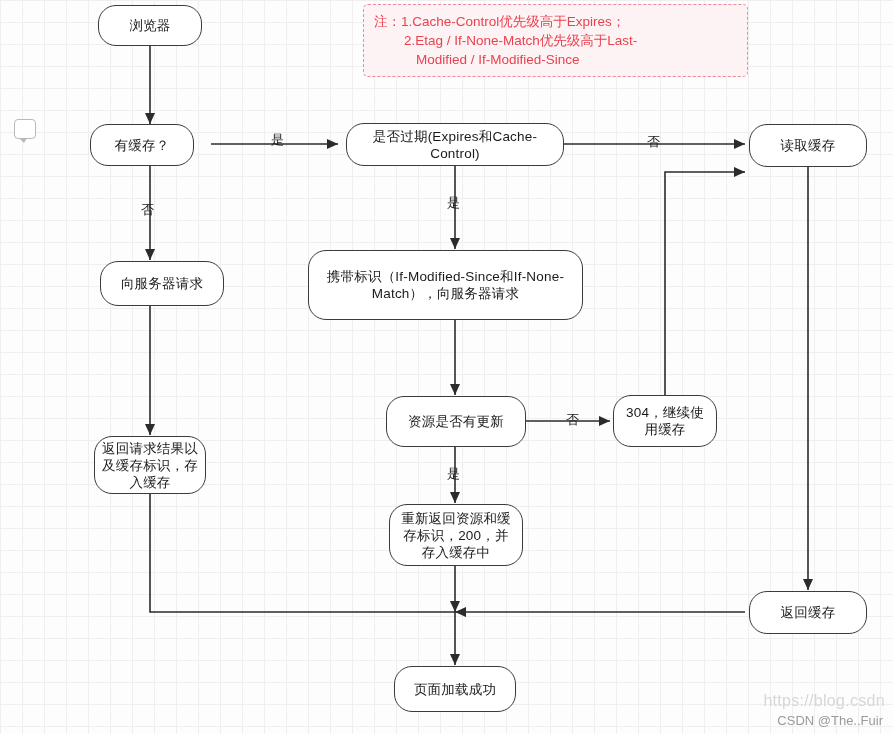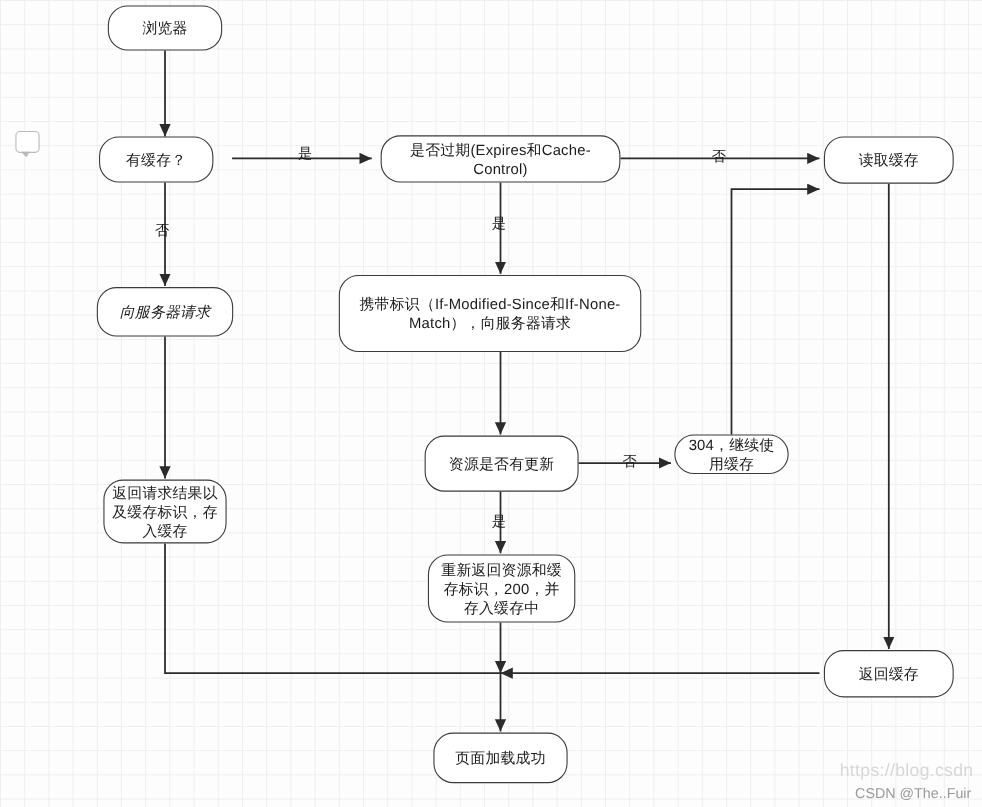--- a/index.html
+++ b/index.html
@@ -146,50 +146,55 @@
       <path d="M150,494 L150,612 L455,612 L455,665"></path>
 
       <path d="M455,566 L455,612" marker-end=""></path>
 
       <path d="M745,612 L455,612" marker-end=""></path>
     </g>
   </svg>
 
   <div class="comment-icon"></div>
 
+  <div class="note" style="left:363px; top:4px; width:385px; height:73px;">
+    <span>注：1.Cache-Control优先级高于Expires；</span>
+    <span class="l2">2.Etag / If-None-Match优先级高于Last-</span>
+    <span class="l3">Modified / If-Modified-Since</span>
+  </div>
 
   <div class="node" style="left:98px; top:5px; width:104px; height:41px;">
     <span>浏览器</span>
   </div>
 
   <div class="node" style="left:90px; top:124px; width:104px; height:42px;">
     <span>有缓存？</span>
   </div>
 
   <div class="node" style="left:346px; top:123px; width:218px; height:43px;">
     <span>是否过期(Expires和Cache-Control)</span>
   </div>
 
   <div class="node" style="left:749px; top:124px; width:118px; height:43px;">
     <span>读取缓存</span>
   </div>
 
-  <div class="node" style="left:88px; top:261px; width:124px; height:45px;font-style:italic;">
+  <div class="node" style="left:100px; top:261px; width:124px; height:45px;">
     <span>向服务器请求</span>
   </div>
 
   <div class="node" style="left:308px; top:250px; width:275px; height:70px;">
     <span>携带标识（If-Modified-Since和If-None-Match），向服务器请求</span>
   </div>
 
   <div class="node" style="left:386px; top:396px; width:140px; height:51px;">
     <span>资源是否有更新</span>
   </div>
 
-  <div class="node" style="left:613px; top:395px; width:104px; height:36px;">
+  <div class="node" style="left:613px; top:395px; width:104px; height:52px;">
     <span>304，继续使用缓存</span>
   </div>
 
   <div class="node" style="left:94px; top:436px; width:112px; height:58px;">
     <span>返回请求结果以及缓存标识，存入缓存</span>
   </div>
 
   <div class="node" style="left:389px; top:504px; width:134px; height:62px;">
     <span>重新返回资源和缓存标识，200，并存入缓存中</span>
   </div>

